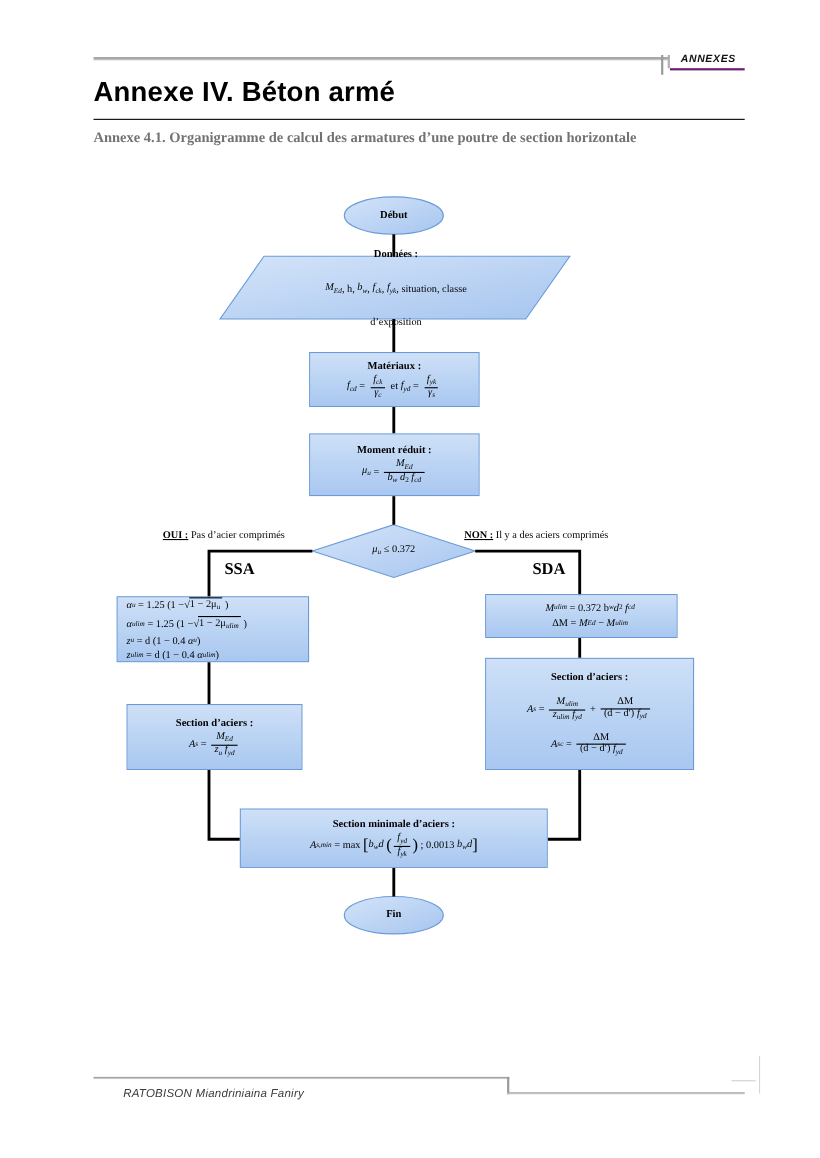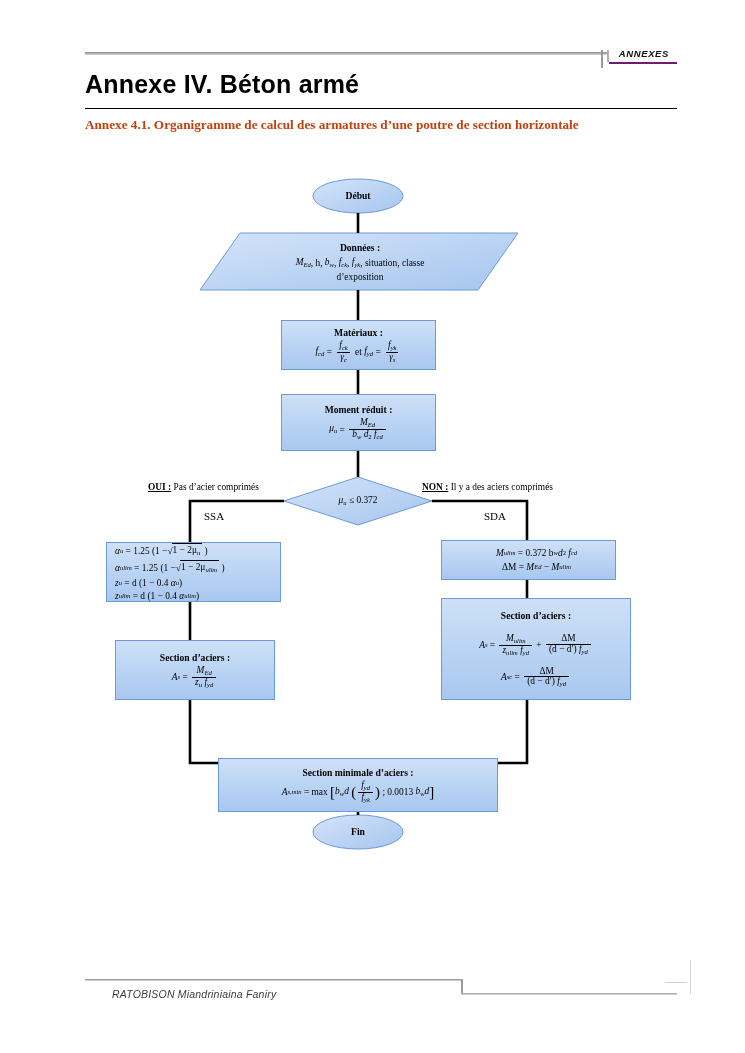--- a/index.html
+++ b/index.html
@@ -20,21 +20,21 @@
            background:#9a9a9a;}
 
   
   .title{position:absolute;left:85px;top:70px;width:600px;
          font-family:"Liberation Sans",sans-serif;font-weight:bold;
          font-size:25px;letter-spacing:.2px;color:#000;}
   .title-rule{position:absolute;left:85px;top:108px;width:592px;height:1px;
          background:#000;}
   .subtitle{position:absolute;left:85px;top:112px;width:592px;
          font-weight:bold;font-size:13.2px;line-height:26px;text-align:justify;
-         color:#c2410c;}
+         color:#737373;}
   .subtitle .l2{display:block;text-align:left;}
 
   
   .chart{position:absolute;left:0;top:0;width:619px;height:1053px;}
   .chart svg{position:absolute;left:0;top:0;}
 
   .node{position:absolute;box-sizing:border-box;
         display:flex;flex-direction:column;align-items:center;
         justify-content:center;text-align:center;
         font-size:9.4px;line-height:12px;color:#000;}
@@ -51,21 +51,21 @@
   .sub{font-size:6.6px;vertical-align:-2px;font-style:italic;}
   .nosub{font-style:normal;}
   .row{display:flex;align-items:center;justify-content:center;
        white-space:nowrap;}
   .lft{align-items:flex-start;text-align:left;}
   .big{font-size:15px;font-style:normal;}
   .radic{border-top:1px solid #000;padding:0 2px 0 1px;margin-left:-1px;}
 
   .lbl{position:absolute;font-size:9.4px;color:#000;white-space:nowrap;}
   .lbl b{font-weight:bold;text-decoration:underline;}
-  .lbl-c{position:absolute;font-size:11px;font-weight:normal;}
+  .lbl-c{position:absolute;font-size:15px;font-weight:bold;}
 
   
   .ftr-rule-a{position:absolute;left:85px;top:979px;width:378px;height:2px;
        background:linear-gradient(to bottom,#8f8f8f,#dcdcdc);}
   .ftr-step{position:absolute;left:461px;top:979px;width:2px;height:16px;
        background:#9a9a9a;}
   .ftr-rule-b{position:absolute;left:461px;top:993px;width:216px;height:2px;
        background:linear-gradient(to bottom,#9a9a9a,#e2e2e2);}
   .ftr-name{position:absolute;left:112px;top:988px;
        font-family:"Liberation Sans",sans-serif;font-style:italic;
@@ -132,21 +132,21 @@
       <path d="M527,700 L527,763 L498,763"></path>
 
       <path d="M358,789 L358,815"></path>
     </g>
   </svg>
 
   <div class="node" style="left:313px;top:179px;width:90px;height:34px;">
     <span class="hd" style="margin:0">Début</span>
   </div>
 
-  <div class="node" style="left:210px;top:236px;width:300px;height:52px;">
+  <div class="node" style="left:210px;top:236px;width:300px;height:52px;gap:16px;">
     <span class="hd">Données :</span>
     <span class="row">
       <span class="eq">M<span class="sub">Ed</span></span>
         <span>,&nbsp;h,&nbsp;</span>
       <span class="eq">b<span class="sub">w</span></span>
         <span>,&nbsp;</span>
       <span class="eq">f<span class="sub">ck</span></span>
         <span>,&nbsp;</span>
       <span class="eq">f<span class="sub">yk</span></span>
       <span>, situation, classe</span>
@@ -254,21 +254,21 @@
     </span>
     <span class="row eq">
       A<span class="sub">sc</span><span class="nosub">&nbsp;=&nbsp;</span>
       <span class="frac">
         <span class="num nosub">ΔM</span>
         <span class="den nosub">(d − d′)&nbsp;<span class="eq">f<span class="sub">yd</span></span></span>
       </span>
     </span>
   </div>
 
-  <div class="node box" style="left:218px;top:735px;width:280px;height:54px;margin-top:23px;">
+  <div class="node box" style="left:218px;top:735px;width:280px;height:54px;">
     <span class="hd">Section minimale d’aciers :</span>
     <span class="row eq">
       A<span class="sub">s,min</span><span class="nosub">&nbsp;= max&nbsp;</span>
       <span class="big">[</span>
       <span>b<span class="sub">w</span>d&nbsp;</span>
       <span class="big">(</span>
       <span class="frac">
         <span class="num">f<span class="sub">yd</span></span>
         <span class="den">f<span class="sub">yk</span></span>
       </span>

